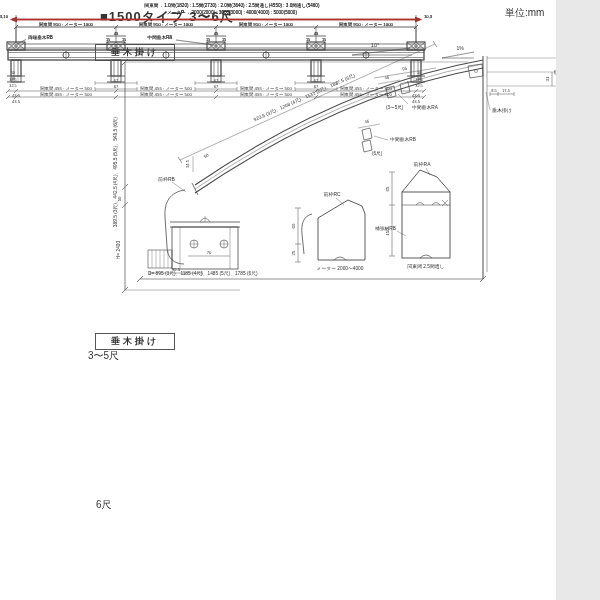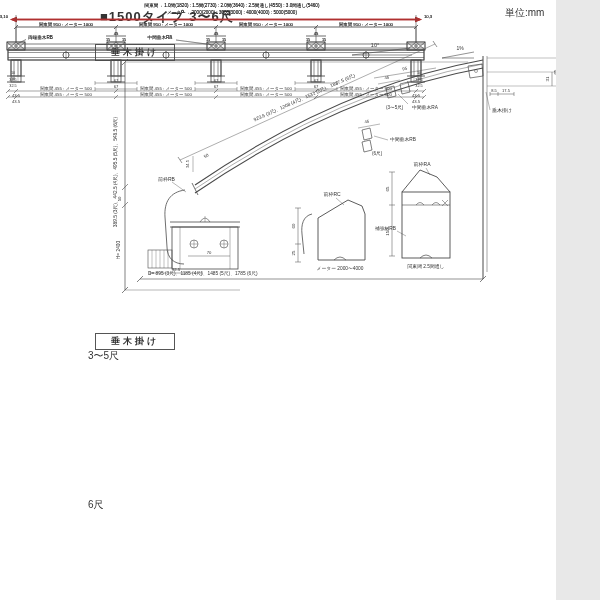--- a/index.html
+++ b/index.html
@@ -10,21 +10,21 @@
   .page-title{position:absolute;left:100px;top:8px;font-size:13px;font-weight:bold;letter-spacing:1px;}
   .unit-label{position:absolute;left:505px;top:6px;font-size:10px;}
   .label-box{
     position:absolute;border:1px solid #555;background:#fff;width:78px;text-align:center;
     font-size:9px;font-weight:bold;letter-spacing:3px;padding:1px 0;
   }
   #vbox{left:95px;top:44px;}
   #hbox{left:95px;top:333px;}
   .size-label{position:absolute;left:88px;font-size:10px;font-weight:normal;}
   #size1{top:349px;}
-  #size2{top:498px;}
+  #size2{top:498px;margin-left:8px;}
   svg{position:absolute;overflow:visible;}
   svg text{font-family:"Liberation Sans","DejaVu Sans",sans-serif;fill:#333;stroke:none;}
   #vsec{left:90px;top:42px;}
   #xsec1{left:168px;top:366px;}
   #xsec2{left:168px;top:495px;}
 </style>
 </head>
 <body>
 
 <div class="sheet">

